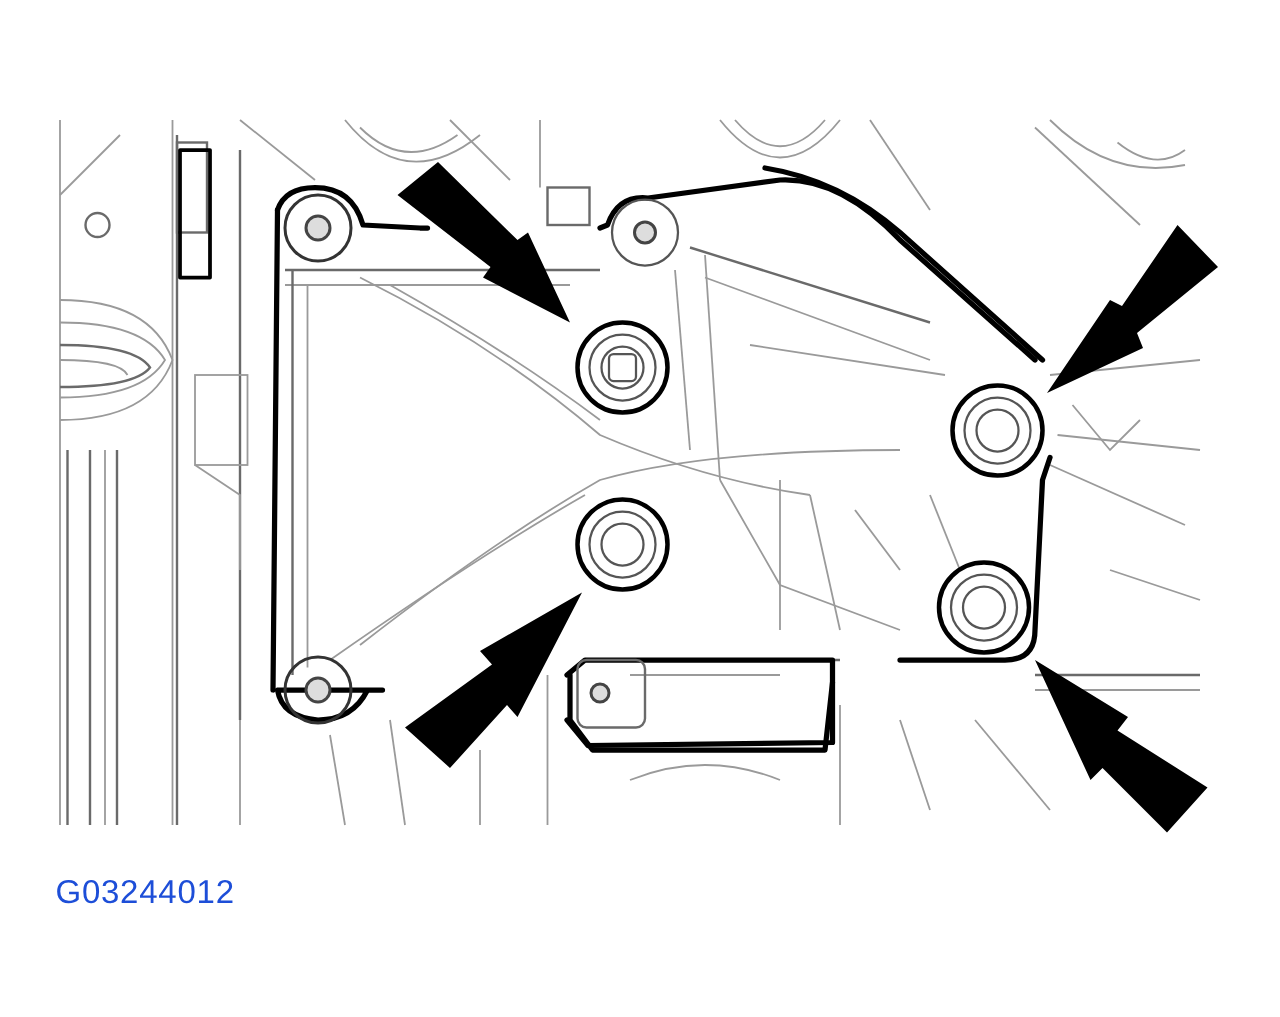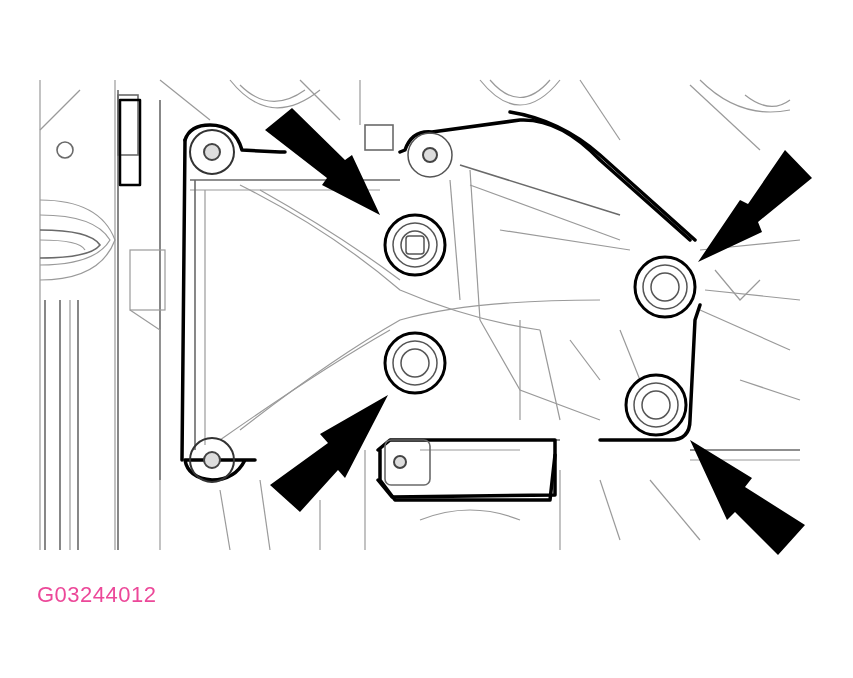--- a/index.html
+++ b/index.html
@@ -2,21 +2,21 @@
 <html><head>
   <meta charset="utf-8">
   <style>
     html, body { margin: 0; padding: 0; background: #ffffff; }
     body { width: 853px; height: 678px; position: relative; overflow: hidden; font-family: "Liberation Sans", sans-serif; }
     .figure { position: absolute; left: 0; top: 0; width: 853px; height: 560px; }
     .figure svg { display: block; }
     .caption {
       position: absolute; left: 37px; top: 582px;
       font-family: "Liberation Sans", sans-serif;
-      font-size: 22px; color: #ec4899; letter-spacing: 0.5px;
+      font-size: 22px; color: #1d4ed8; letter-spacing: 0.5px;
     }
     .thin { stroke: #9a9a9a; stroke-width: 1.2; fill: none; }
     .mid  { stroke: #6a6a6a; stroke-width: 1.6; fill: none; }
     .thick { stroke: #000; stroke-width: 3.5; fill: none; stroke-linejoin: round; stroke-linecap: round; }
     .bolt-outer { stroke: #000; stroke-width: 3; fill: #fff; }
     .bolt-inner { stroke: #555; stroke-width: 1.5; fill: none; }
     .arrow { fill: #000; stroke: none; }
     .small-bolt { stroke: #444; stroke-width: 2; fill: #ddd; }
   </style>
 </head>

